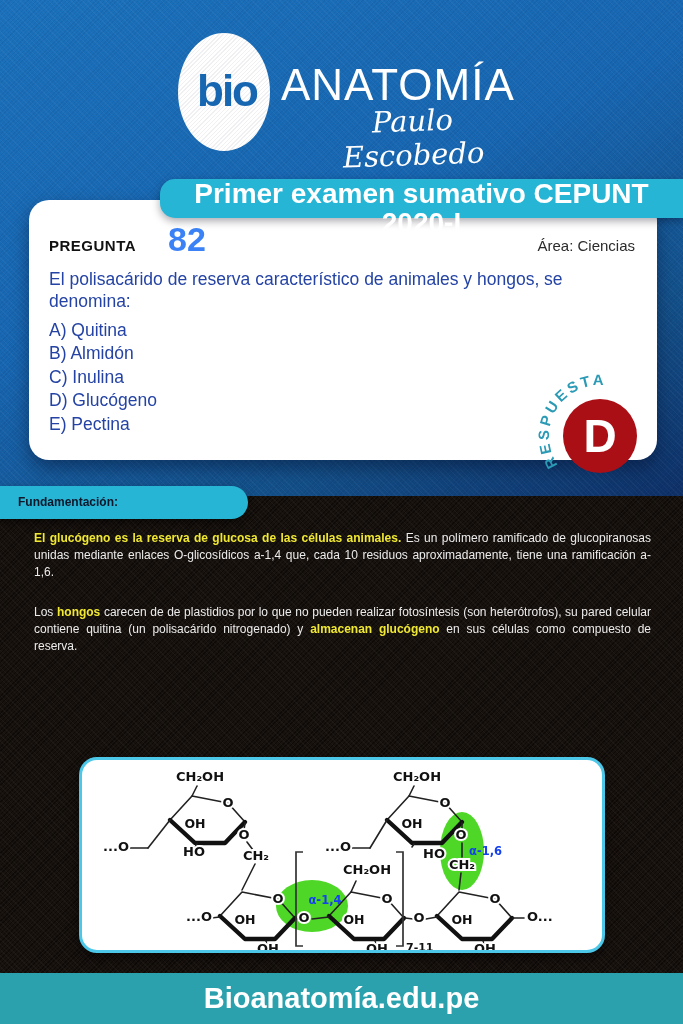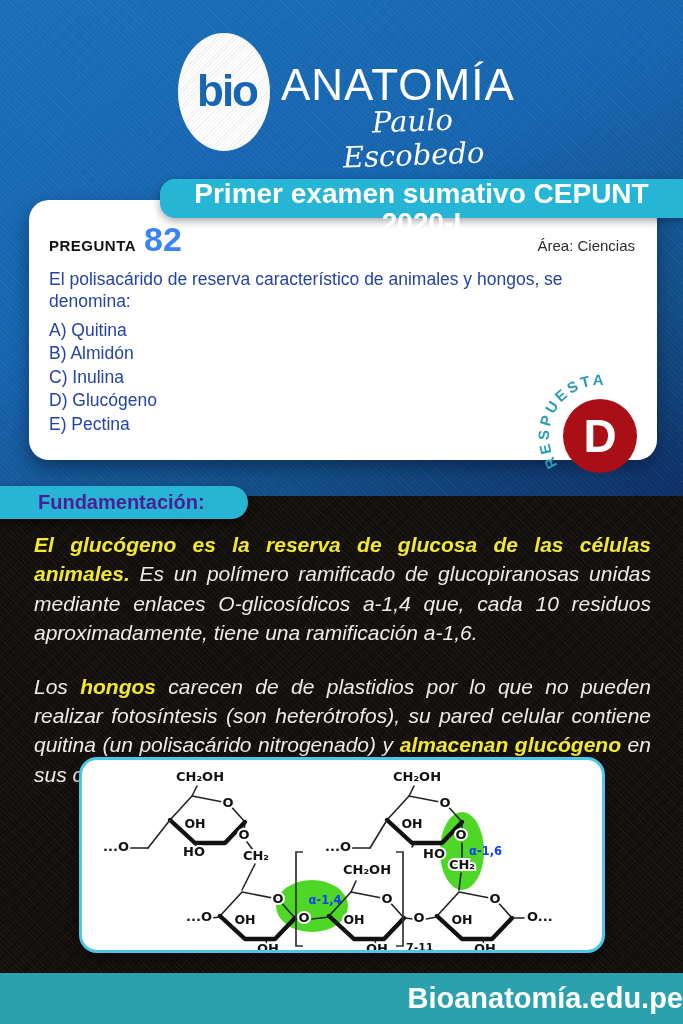--- a/index.html
+++ b/index.html
@@ -21,51 +21,51 @@
         font-family:"DejaVu Serif",serif;font-style:italic;font-size:29px;color:#fff;
         transform:rotate(-2deg);z-index:2;}
   
   .exam-banner{position:absolute;left:160px;top:179px;width:523px;height:39px;z-index:4;
         background:#27b5d5;border-radius:15px 0 0 15px;color:#fff;font-size:28px;font-weight:bold;
         line-height:29px;text-align:center;box-shadow:0 3px 8px rgba(0,0,20,.35);}
   
   .q-card{position:absolute;left:29px;top:200px;width:628px;height:260px;z-index:3;
         background:#fff;border-radius:20px;box-shadow:0 8px 18px rgba(0,0,25,.4);
         padding:20px 22px 0 20px;box-sizing:border-box;}
-  .q-head{display:flex;align-items:baseline;}
+  .q-head{display:flex;align-items:baseline;gap:24px;}
   .q-label{font-size:15px;font-weight:bold;color:#111;letter-spacing:.5px;}
   .q-number{font-size:34px;font-weight:bold;color:#3b82f6;margin-left:8px;}
   .q-area{margin-left:auto;font-size:15px;color:#2b2b2b;}
   .q-prompt{margin-top:10px;font-size:17.5px;color:#2443a4;line-height:1.25;}
   .q-options{list-style:none;margin:6px 0 0 0;padding:0;}
   .q-options li{font-size:17.5px;color:#2443a4;line-height:23.5px;}
   
   .answer-badge{position:absolute;left:516px;top:362px;width:166px;height:130px;z-index:5;}
   
   .fund-banner{position:absolute;left:0;top:486px;width:248px;height:33px;z-index:4;
-        background:#27b5d5;border-radius:0 17px 17px 0;color:#4c1d95;font-size:20px;font-weight:bold;
-        line-height:33px;padding-left:38px;box-sizing:border-box;
+        background:#27b5d5;border-radius:0 17px 17px 0;color:#0f172a;font-size:12px;font-weight:bold;
+        line-height:33px;padding-left:18px;box-sizing:border-box;
         box-shadow:0 4px 9px rgba(0,0,0,.5);}
   
   .dark{position:absolute;left:0;top:496px;width:683px;height:477px;
         background-color:#18120e;
         background-image:repeating-linear-gradient(45deg,rgba(255,255,255,.03) 0 1px,transparent 1px 4px),
                          repeating-linear-gradient(-45deg,rgba(0,0,0,.45) 0 1px,transparent 1px 3px);}
   .explain{position:absolute;left:34px;top:530px;width:617px;z-index:2;}
-  .explain p{margin:0 0 24px 0;font-size:21px;line-height:1.4;color:#ececec;
-        text-align:justify;font-style:italic;}
+  .explain p{margin:0 0 24px 0;font-size:12px;line-height:1.4;color:#ececec;
+        text-align:justify;}
   .explain .hl{color:#f0e832;font-weight:bold;}
   
   .diagram-card{position:absolute;left:79px;top:757px;width:526px;height:196px;z-index:2;
         background:#fff;border:3px solid #4cc7e8;border-radius:18px;box-sizing:border-box;
         box-shadow:0 5px 12px rgba(0,0,0,.55);}
   .diagram-card svg{position:absolute;left:0;top:0;width:100%;height:100%;}
   
   .footer{position:absolute;left:0;top:973px;width:683px;height:51px;background:#2ba1ae;
-        color:#fff;font-size:29px;font-weight:bold;text-align:right;line-height:51px;}
+        color:#fff;font-size:29px;font-weight:bold;text-align:center;line-height:51px;}
 </style>
 </head>
 <body>
 
 <div class="page">
 
   <div class="hero">
     <div class="logo-ellipse"></div>
     <div class="logo-bio">bio</div>
     <div class="logo-anatomia">ANATOMÍA</div>

